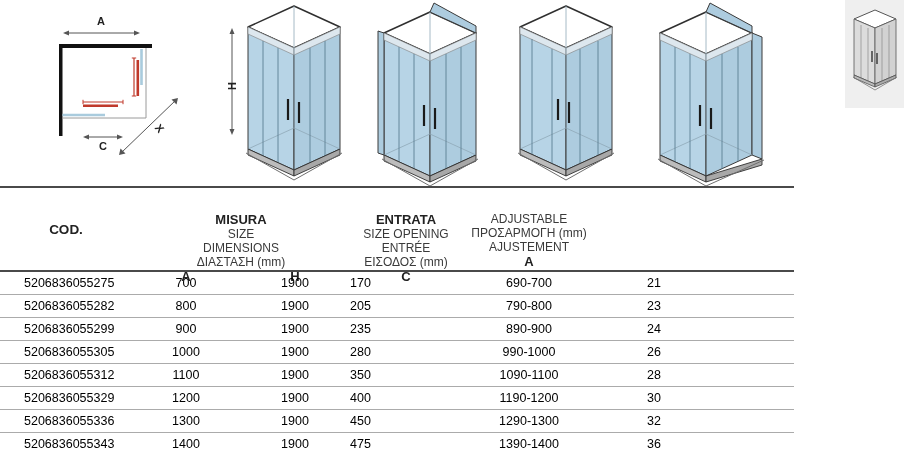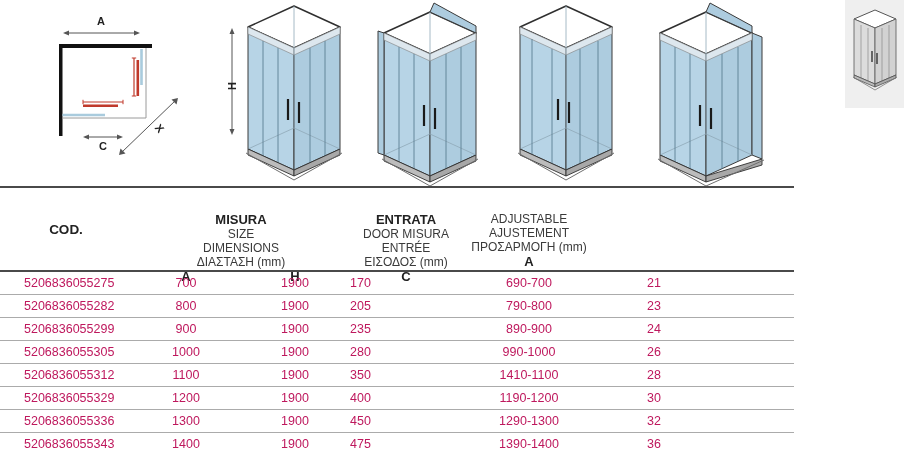--- a/index.html
+++ b/index.html
@@ -27,21 +27,21 @@
   .group-lines { padding-top:4px; text-align:center;margin-top:20px; }
   .gl-title { font-weight:bold; font-size:13px; line-height:15px; color:#222; }
   .gl-sub   { font-size:12px; line-height:14px; color:#3a3a3a; }
   .cod-label { font-weight:bold; font-size:13.5px; color:#222; }
   .sub-row { display:flex; flex:1; align-items:flex-end; padding-bottom:3px; }
   .sub-cell { font-weight:bold; font-size:13px; color:#222; text-align:center; }
   .sub-a { width:108px; } .sub-h { width:110px; }
   .sub-c { width:112px; } .sub-ra { width:134px; }
 
   .trow { display:flex; height:22px; align-items:center;
-          border-bottom:1px solid #ababab; font-size:12.5px; color:#be185d; }
+          border-bottom:1px solid #ababab; font-size:12.5px; color:#000000; }
   .trow:last-child { border-bottom:2px solid #4a4a4a; }
   .c-cod  { width:132px; padding-left:24px; box-sizing:border-box; }
   .c-a    { width:108px; text-align:center; }
   .c-h    { width:110px; text-align:center; }
   .c-c    { width:112px; }
   .c-adj  { width:134px; text-align:center; }
   .c-peso { width:116px; text-align:center; }
 
   
   .glassL { fill:#b7d4e6; stroke:#3a3a3a; stroke-width:1; }
@@ -217,33 +217,33 @@
           <div class="gl-sub">ΔΙΑΣΤΑΣΗ (mm)</div>
         </div>
         <div class="sub-row">
           <div class="sub-cell sub-a">A</div>
           <div class="sub-cell sub-h">H</div>
         </div>
       </div>
       <div class="hcol hcol-ent">
         <div class="group-lines">
           <div class="gl-title">ENTRATA</div>
-          <div class="gl-sub">DOOR MISURA</div>
+          <div class="gl-sub">SIZE OPENING</div>
           <div class="gl-sub">ENTRÉE</div>
           <div class="gl-sub">ΕΙΣΟΔΟΣ (mm)</div>
         </div>
         <div class="sub-row">
           <div class="sub-cell sub-c">C</div>
         </div>
       </div>
       <div class="hcol hcol-reg">
         <div class="group-lines">
           <div class="gl-sub">ADJUSTABLE</div>
+          <div class="gl-sub">ΠΡΟΣΑΡΜΟΓΗ (mm)</div>
           <div class="gl-sub">AJUSTEMENT</div>
-          <div class="gl-sub">ΠΡΟΣΑΡΜΟΓΗ (mm)</div>
         </div>
         <div class="sub-row">
           <div class="sub-cell sub-ra">A</div>
         </div>
       </div>
       <div class="hcol hcol-sp"></div>
     </div>
 
     <div class="trow">
       <div class="c-cod">5206836055275</div>
@@ -275,21 +275,21 @@
       <div class="c-h">1900</div>
       <div class="c-c">280</div>
       <div class="c-adj">990-1000</div>
       <div class="c-peso">26</div>
     </div>
     <div class="trow">
       <div class="c-cod">5206836055312</div>
       <div class="c-a">1100</div>
       <div class="c-h">1900</div>
       <div class="c-c">350</div>
-      <div class="c-adj">1410-1100</div>
+      <div class="c-adj">1090-1100</div>
       <div class="c-peso">28</div>
     </div>
     <div class="trow">
       <div class="c-cod">5206836055329</div>
       <div class="c-a">1200</div>
       <div class="c-h">1900</div>
       <div class="c-c">400</div>
       <div class="c-adj">1190-1200</div>
       <div class="c-peso">30</div>
     </div>

